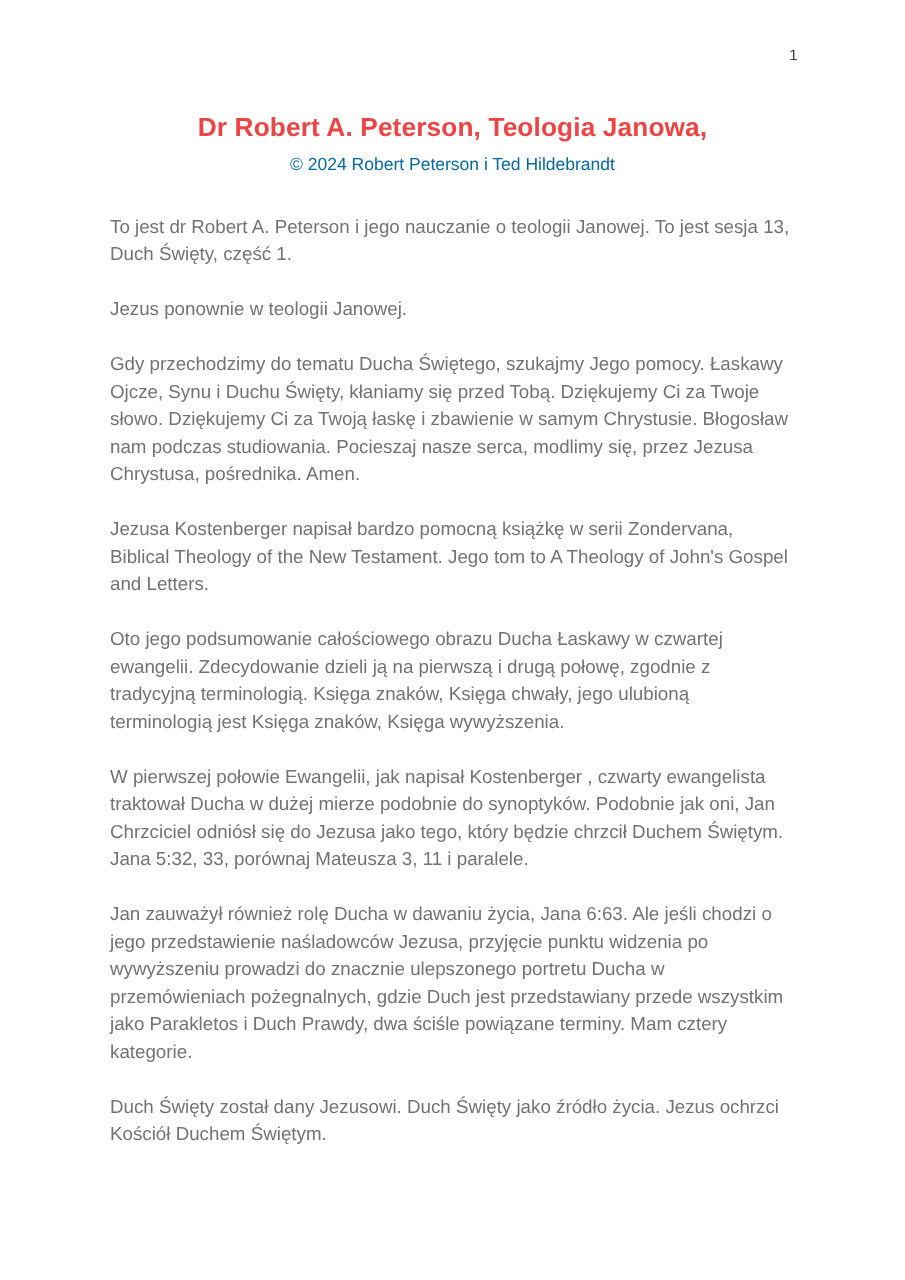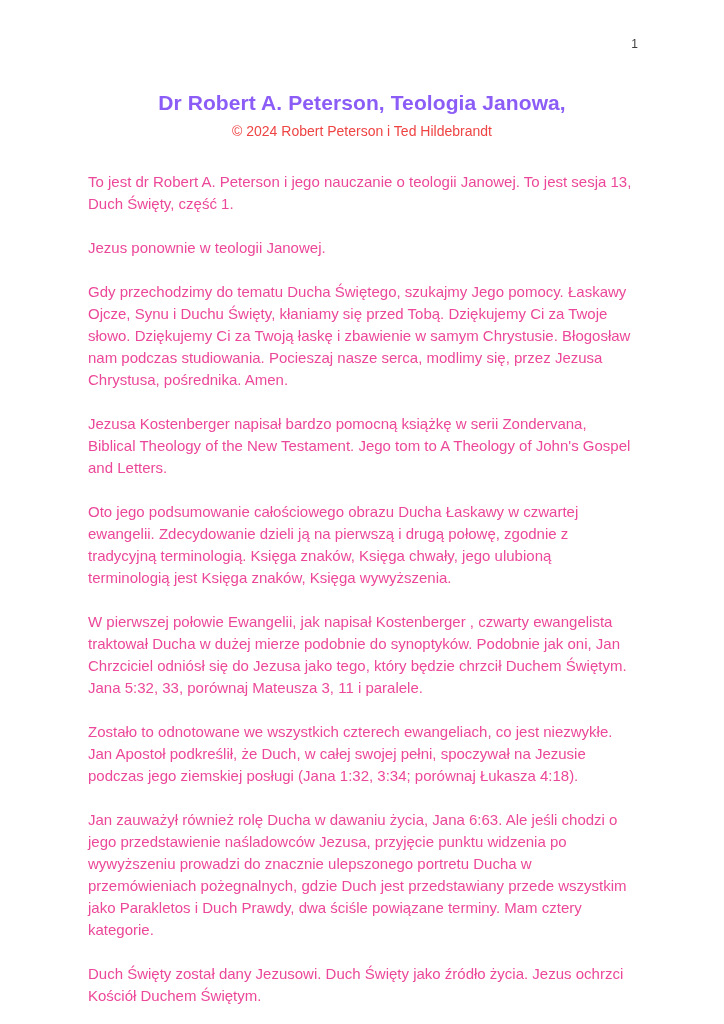--- a/index.html
+++ b/index.html
@@ -29,37 +29,37 @@
   }
   .doc-header {
     padding-top: 88px;
     text-align: center;
   }
   .doc-title {
     margin: 0;
     font-size: 21px;
     font-weight: bold;
     line-height: 30px;
-    color: #8b5cf6;
+    color: #ef4444;
     letter-spacing: 0.1px;
   }
   .doc-copyright {
     margin: 4px 0 0 0;
     font-size: 14px;
     line-height: 19px;
-    color: #ef4444;
+    color: #0369a1;
   }
   .doc-body {
     padding: 30px 87px 0 88px;
   }
   .body-para {
     margin: 0 0 22px 0;
     font-size: 15px;
     line-height: 22px;
-    color: #ec4899;
+    color: #737373;
     text-align: left;
   }
 </style>
 </head>
 <body>
 
 <div class="page">
 
   <div class="page-number">1</div>
 
@@ -71,18 +71,17 @@
   </header>
 
   <main class="doc-body">
 
   <p class="body-para">To jest dr Robert A. Peterson i jego nauczanie o teologii Janowej. To jest sesja 13, Duch Święty, część 1.</p>
       <p class="body-para">Jezus ponownie w teologii Janowej.</p>
       <p class="body-para">Gdy przechodzimy do tematu Ducha Świętego, szukajmy Jego pomocy. Łaskawy Ojcze, Synu i Duchu Święty, kłaniamy się przed Tobą. Dziękujemy Ci za Twoje słowo. Dziękujemy Ci za Twoją łaskę i zbawienie w samym Chrystusie. Błogosław nam podczas studiowania. Pocieszaj nasze serca, modlimy się, przez Jezusa Chrystusa, pośrednika. Amen.</p>
       <p class="body-para">Jezusa Kostenberger napisał bardzo pomocną książkę w serii Zondervana, Biblical Theology of the New Testament. Jego tom to A Theology of John's Gospel and Letters.</p>
       <p class="body-para">Oto jego podsumowanie całościowego obrazu Ducha Łaskawy w czwartej ewangelii. Zdecydowanie dzieli ją na pierwszą i drugą połowę, zgodnie z tradycyjną terminologią. Księga znaków, Księga chwały, jego ulubioną terminologią jest Księga znaków, Księga wywyższenia.</p>
       <p class="body-para">W pierwszej połowie Ewangelii, jak napisał Kostenberger , czwarty ewangelista traktował Ducha w dużej mierze podobnie do synoptyków. Podobnie jak oni, Jan Chrzciciel odniósł się do Jezusa jako tego, który będzie chrzcił Duchem Świętym. Jana 5:32, 33, porównaj Mateusza 3, 11 i paralele.</p>
-      <p class="body-para">Zostało to odnotowane we wszystkich czterech ewangeliach, co jest niezwykłe. Jan Apostoł podkreślił, że Duch, w całej swojej pełni, spoczywał na Jezusie podczas jego ziemskiej posługi (Jana 1:32, 3:34; porównaj Łukasza 4:18).</p>
       <p class="body-para">Jan zauważył również rolę Ducha w dawaniu życia, Jana 6:63. Ale jeśli chodzi o jego przedstawienie naśladowców Jezusa, przyjęcie punktu widzenia po wywyższeniu prowadzi do znacznie ulepszonego portretu Ducha w przemówieniach pożegnalnych, gdzie Duch jest przedstawiany przede wszystkim jako Parakletos i Duch Prawdy, dwa ściśle powiązane terminy. Mam cztery kategorie.</p>
       <p class="body-para">Duch Święty został dany Jezusowi. Duch Święty jako źródło życia. Jezus ochrzci Kościół Duchem Świętym.</p>
     </main>
 
 </div>
 
 </body></html>

